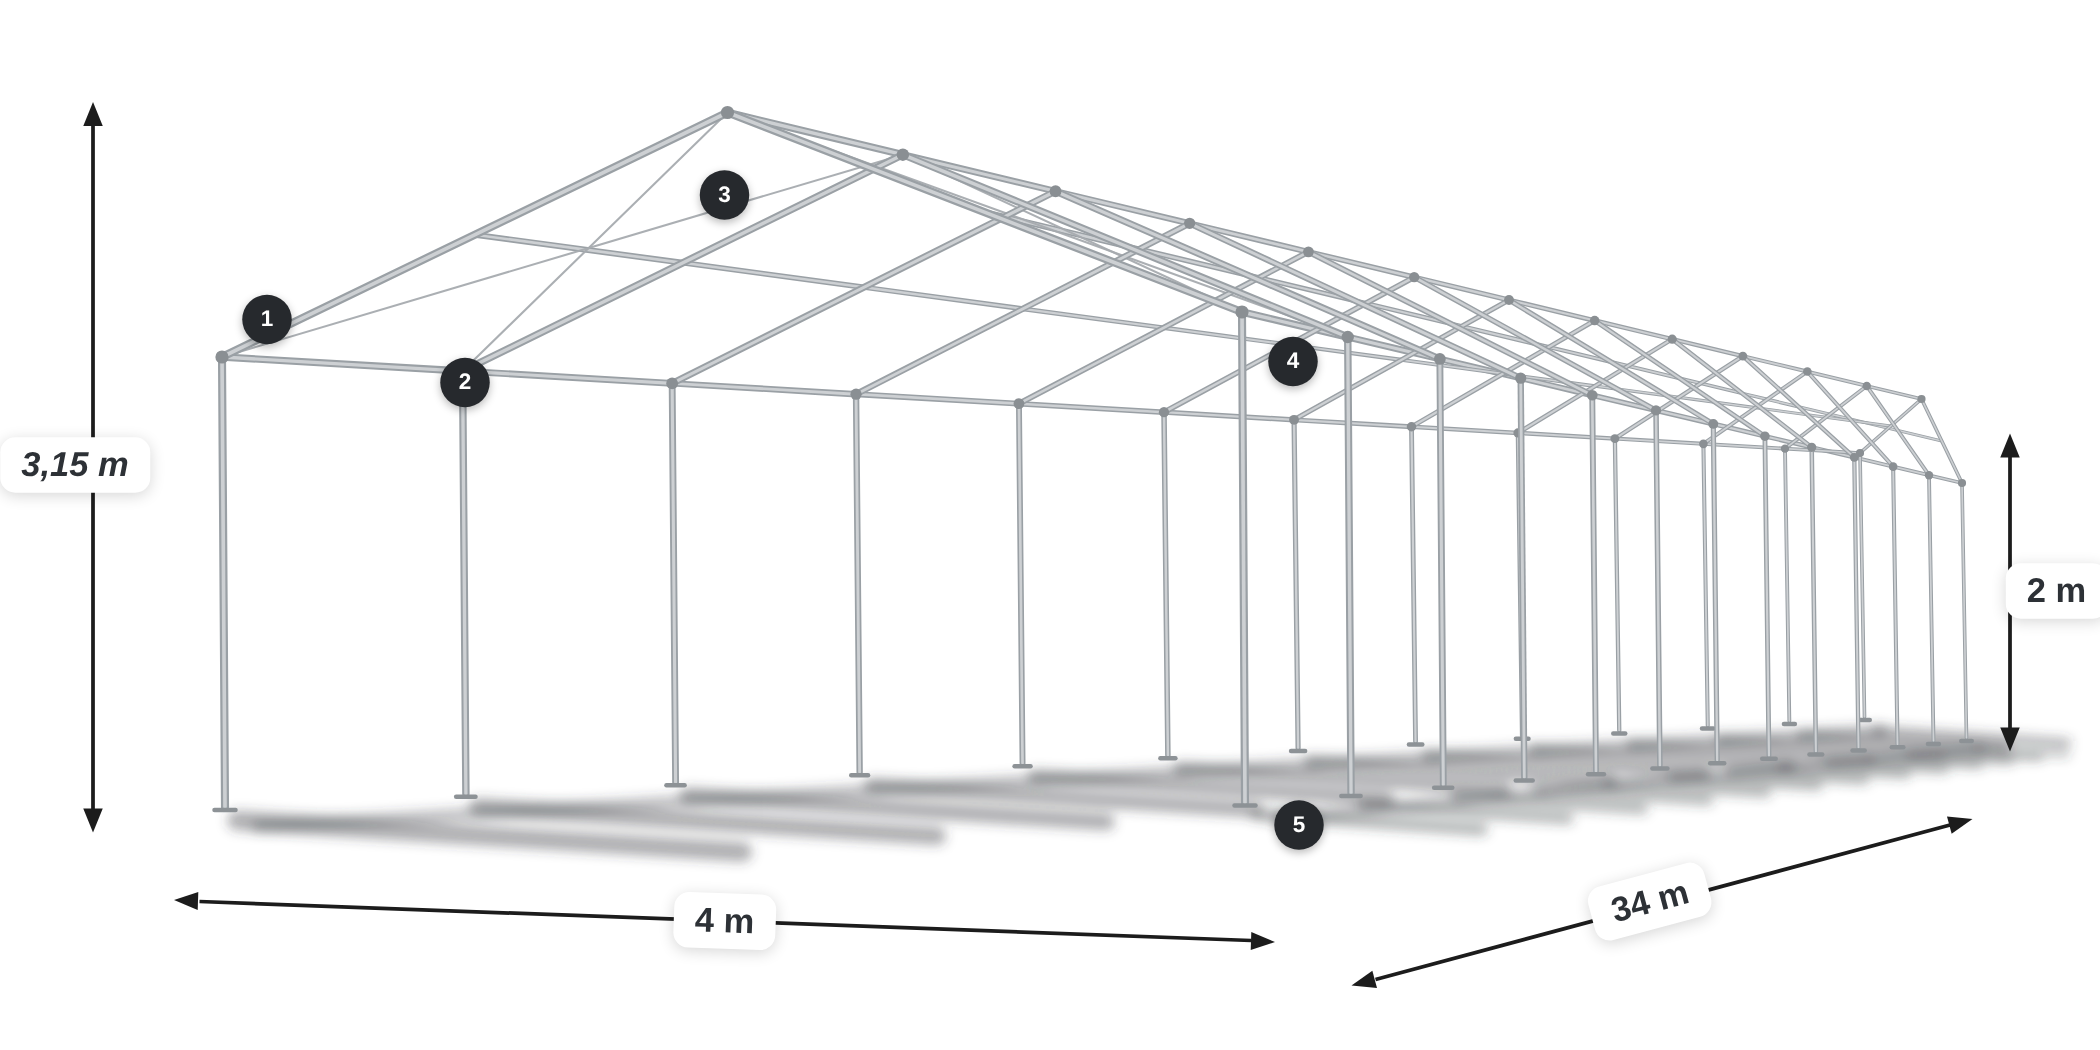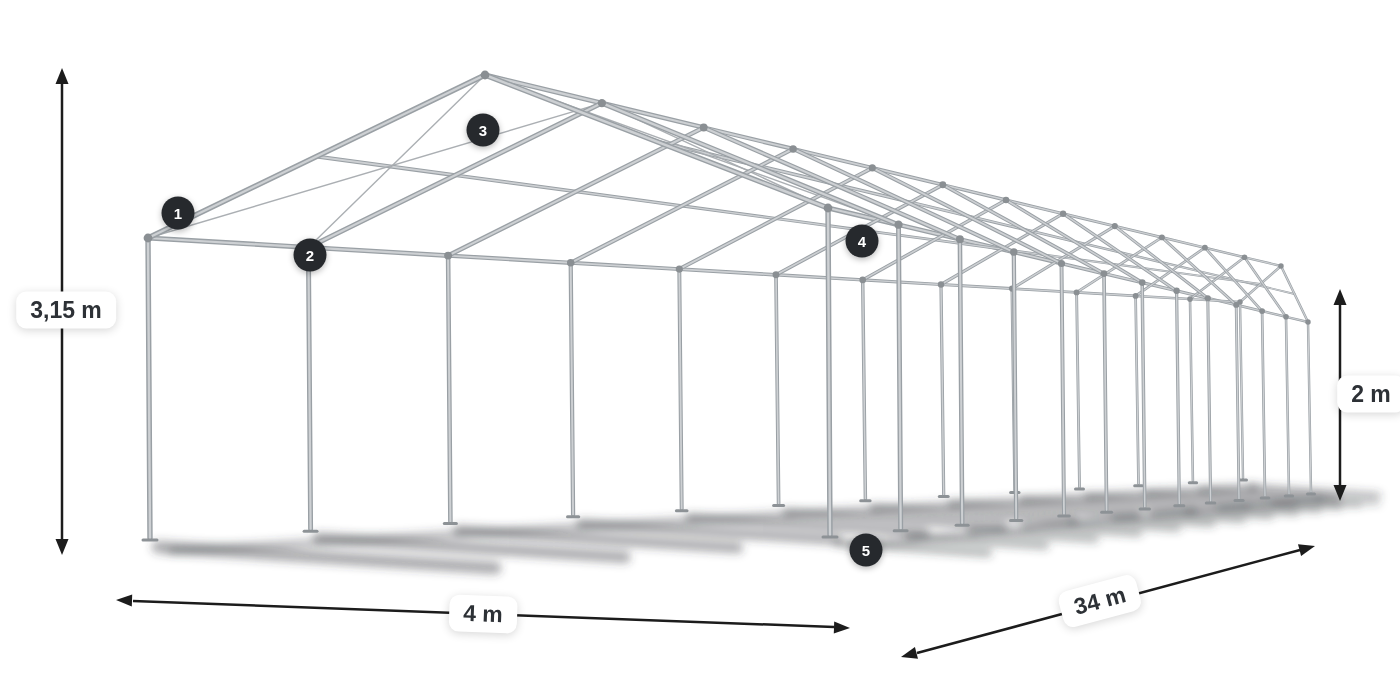--- a/index.html
+++ b/index.html
@@ -382,17 +382,17 @@
       </g>
     </g>
   </svg>
 
   <div class="marker" style="left: 178px; top: 213px; background: rgb(38, 41, 45);">1</div>
   <div class="marker" style="left: 310px; top: 255px; background: rgb(38, 41, 45);">2</div>
   <div class="marker" style="left: 483px; top: 130px; background: rgb(38, 41, 45);">3</div>
   <div class="marker" style="left: 862px; top: 241px; background: rgb(38, 41, 45);">4</div>
   <div class="marker" style="left: 866px; top: 550px; background: rgb(38, 41, 45);">5</div>
 
-  <div class="dim-label" style="left:66px;top:310px;">3,15 m</div>
+  <div class="dim-label" style="left:50px;top:310px;font-style:italic;">3,15 m</div>
   <div class="dim-label" style="left:483px;top:614px;transform:translate(-50%,-50%) rotate(2.1deg);">4 m</div>
   <div class="dim-label" style="left:1100px;top:601px;transform:translate(-50%,-50%) rotate(-15deg);">34 m</div>
   <div class="dim-label" style="left:1371px;top:394px;">2 m</div>
 </div>
 
 </body></html>

